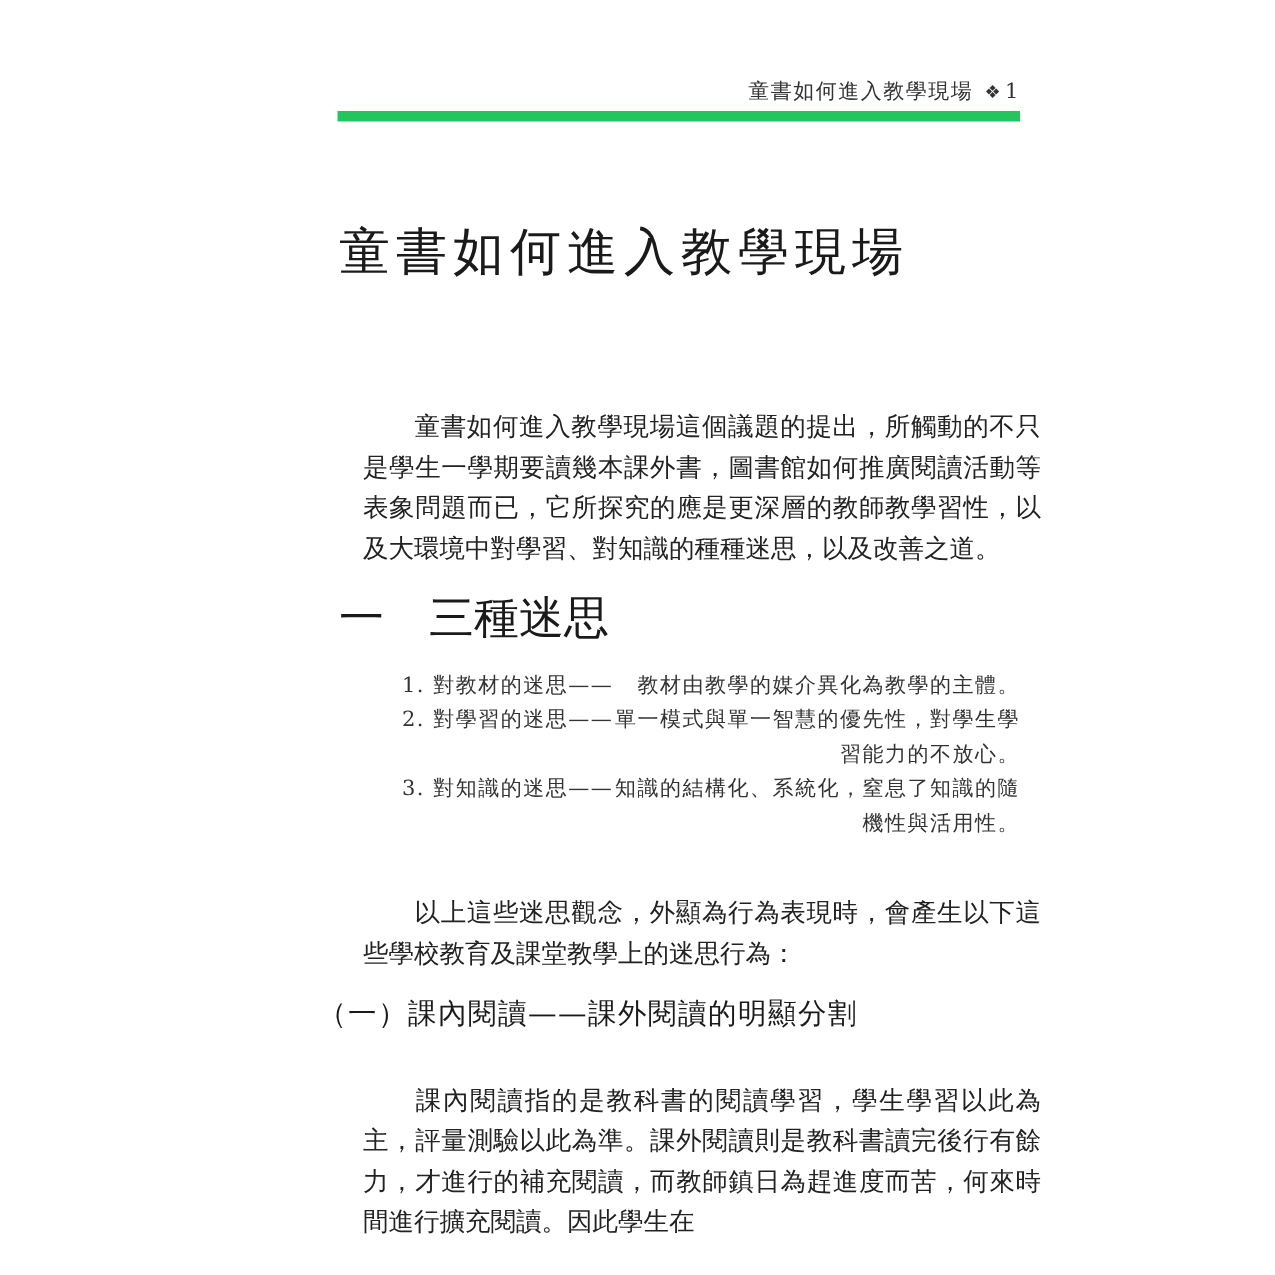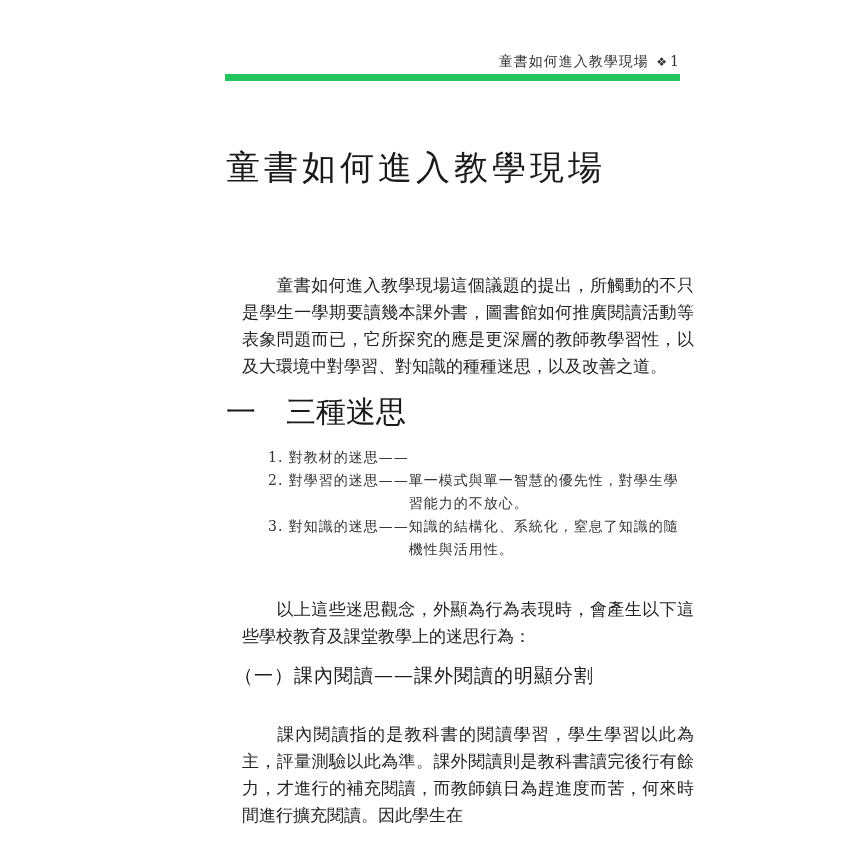--- a/index.html
+++ b/index.html
@@ -13,24 +13,24 @@
   .chapter-title { position: absolute; left: 226px; top: 122px; font-size: 34px;
                    letter-spacing: 4px; color: #1a1a1a; font-weight: normal; }
   .para { position: absolute; left: 226px; width: 452px; font-size: 17px;
           line-height: 27px; color: #222; margin: 16px; text-align: justify; }
   .para .indent { display: inline-block; width: 34px; }
   .section-head { position: absolute; left: 226px; top: 392px; font-size: 30px;
                   font-family: "DejaVu Sans", "Liberation Sans", sans-serif; color: #1a1a1a; }
   .section-head .num { margin-right: 30px; }
   .list { position: absolute; left: 268px; top: 446px; width: 412px;
           font-size: 14px; line-height: 23px; color: #333; letter-spacing: 1px; }
-  .list .item { display: flex; }
+  .list .item { display: flex; text-align: right; }
   .list .lead { white-space: nowrap; }
   .list .body { flex: 1; }
-  .subsection-head { position: absolute; left: 234px; top: 663px; font-size: 19px; color: #1a1a1a;
+  .subsection-head { position: absolute; left: 212px; top: 663px; font-size: 19px; color: #1a1a1a;
                      letter-spacing: 1px; }
 </style>
 </head>
 <body>
 
 <div class="page">
 
   <div class="running-head">
     <span>童書如何進入教學現場</span>
     <span class="diamond">❖</span><span>1</span>
@@ -42,20 +42,21 @@
     <span class="indent"></span><span>童書如何進入教學現場這個議題的提出，所觸動的不只是學生一學期要讀幾本課外書，圖書館如何推廣閱讀活動等表象問題而已，它所探究的應是更深層的教師教學習性，以及大環境中對學習、對知識的種種迷思，以及改善之道。</span>
   </p>
 
   <div class="section-head">
     <span class="num">一</span><span>三種迷思</span>
   </div>
 
   <div class="list">
     <div class="item">
       <span class="lead">1. 對教材的迷思——</span>
+      <span class="body">教材由教學的媒介異化為教學的主體。</span>
     </div>
     <div class="item">
       <span class="lead">2. 對學習的迷思——</span>
       <span class="body">單一模式與單一智慧的優先性，對學生學習能力的不放心。</span>
     </div>
     <div class="item">
       <span class="lead">3. 對知識的迷思——</span>
       <span class="body">知識的結構化、系統化，窒息了知識的隨機性與活用性。</span>
     </div>
   </div>

